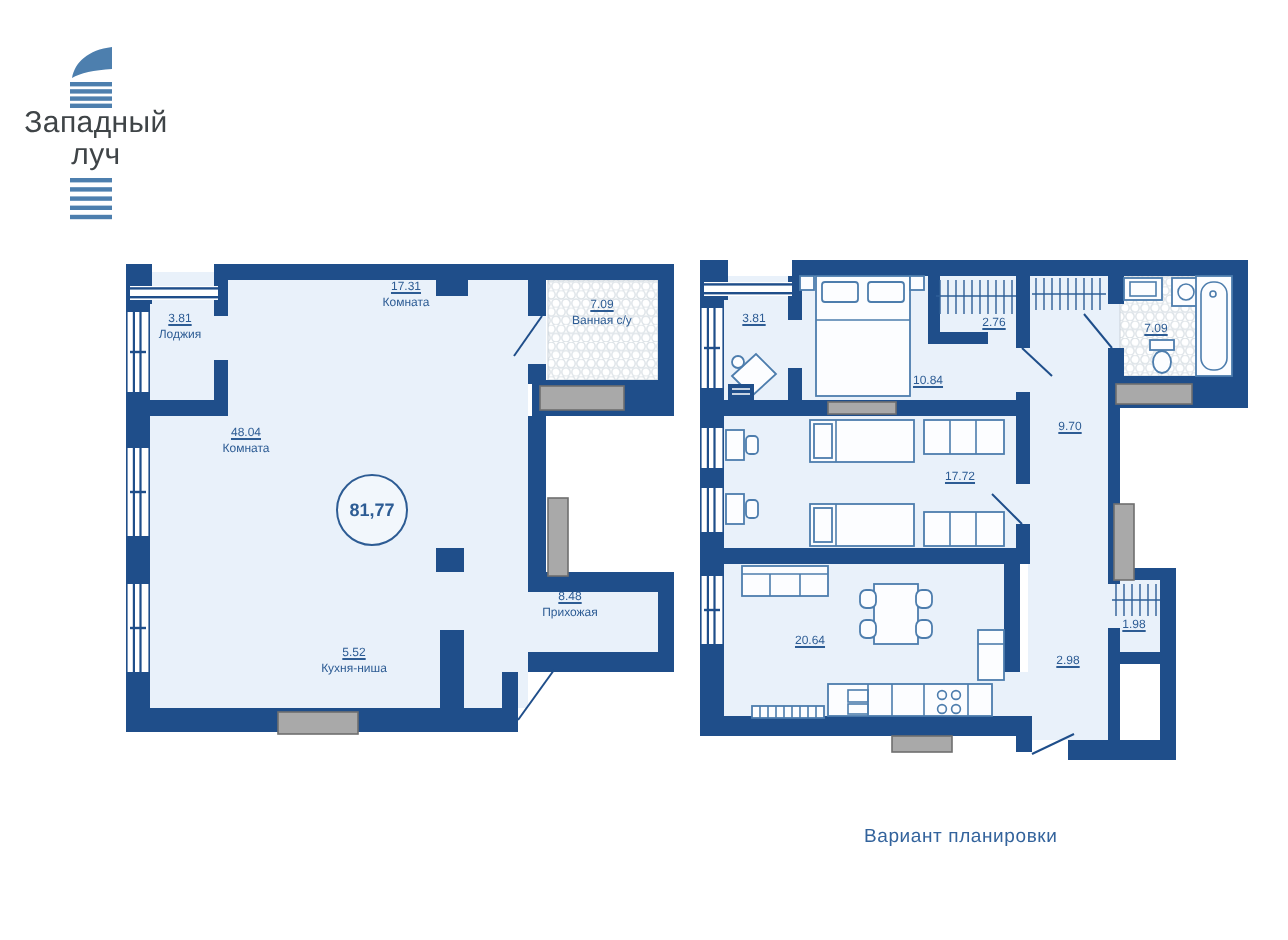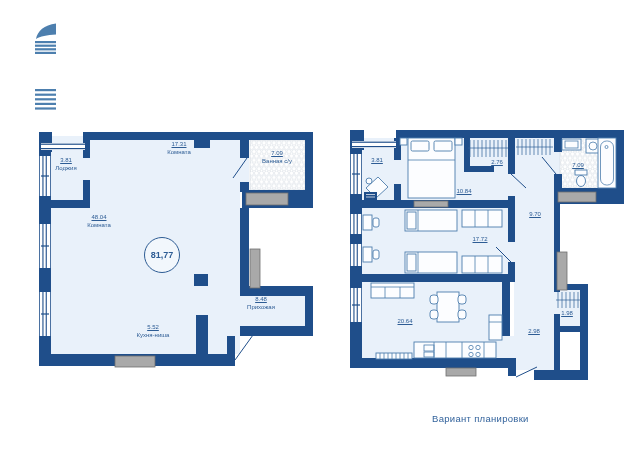--- a/index.html
+++ b/index.html
@@ -38,29 +38,33 @@
 
 <div id="page">
 
   <svg class="logo-icon" width="26" height="34" viewBox="0 0 26 34">
     <path d="M3,17 C4.5,9 11,3 23,1.5 L23,12.5 C14,13 7,14.5 3,17 Z" fill="#4d7fae"></path>
     <rect x="2" y="19" width="21" height="2.2" fill="#4d7fae"></rect>
     <rect x="2" y="22.6" width="21" height="2.2" fill="#4d7fae"></rect>
     <rect x="2" y="26.2" width="21" height="2.2" fill="#4d7fae"></rect>
     <rect x="2" y="29.8" width="21" height="2.2" fill="#4d7fae"></rect>
   </svg>
+  <div class="logo-text">
+    <div>Западный</div>
+    <div>луч</div>
+  </div>
   <svg class="logo-stripes" width="26" height="24" viewBox="0 0 26 24">
     <rect x="2" y="0" width="21" height="2.2" fill="#4d7fae"></rect>
     <rect x="2" y="4.6" width="21" height="2.2" fill="#4d7fae"></rect>
     <rect x="2" y="9.2" width="21" height="2.2" fill="#4d7fae"></rect>
     <rect x="2" y="13.8" width="21" height="2.2" fill="#4d7fae"></rect>
     <rect x="2" y="18.4" width="21" height="2.2" fill="#4d7fae"></rect>
   </svg>
 
-  <div class="plan" style="left:39px;top:128px;width:280px;height:246px;">
+  <div class="plan" style="left:63px;top:128px;width:280px;height:246px;">
     <svg width="280" height="246" viewBox="0 0 280 246">
       <defs>
         <pattern id="tileL" width="5" height="8.6" patternUnits="userSpaceOnUse">
           <rect width="5" height="8.6" fill="#ffffff"></rect>
           <circle cx="2.5" cy="2.15" r="2.1" fill="none" stroke="#dde3e8" stroke-width=".7"></circle>
           <circle cx="0" cy="6.45" r="2.1" fill="none" stroke="#dde3e8" stroke-width=".7"></circle>
           <circle cx="5" cy="6.45" r="2.1" fill="none" stroke="#dde3e8" stroke-width=".7"></circle>
         </pattern>
       </defs>
       <g>

